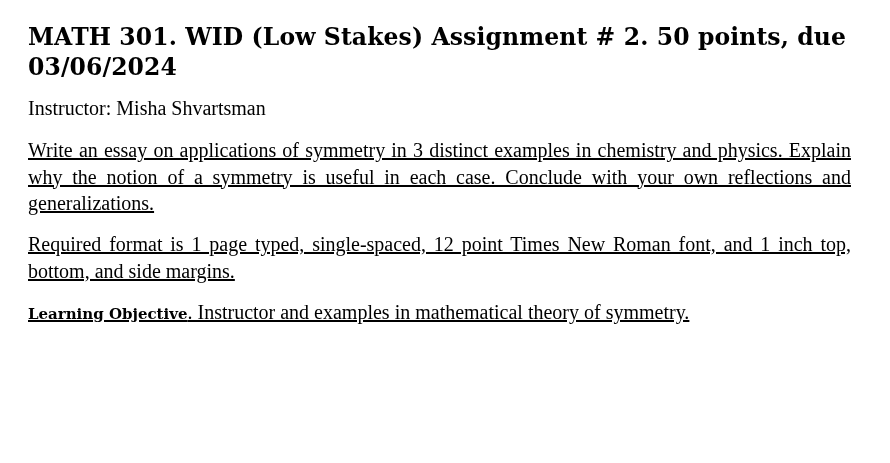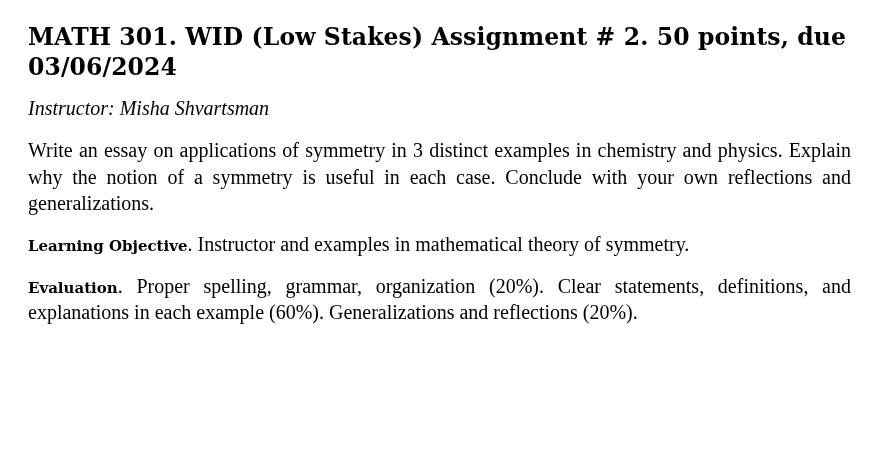--- a/index.html
+++ b/index.html
@@ -23,32 +23,32 @@
   .doc-title {
     font-family: "DejaVu Serif", serif;
     font-weight: bold;
     font-size: 23.5px;
     line-height: 1.28;
     letter-spacing: 0.1px;
     margin: 0 0 14px 0;
     text-align: left;
   }
   .instructor {
-    font-style: italic;
     font-size: 20px;
     line-height: 1.25;
     margin: 0 0 16px 0;
   }
   p.body-par {
     font-size: 20px;
     line-height: 1.32;
     margin: 0 11px 15px 0;
     text-align: justify;
     text-justify: inter-word;
     hyphens: auto;
+    text-decoration: underline;
   }
   p.body-par:last-child {
     margin-bottom: 0;
   }
   .lead {
     font-family: "DejaVu Serif", serif;
     font-weight: bold;
     font-size: 15px;
   }
 </style>
@@ -58,22 +58,22 @@
 <div class="page">
 
   <h1 class="doc-title">MATH 301. WID (Low Stakes) Assignment # 2. 50 points, due 03/06/2024</h1>
 
   <div class="instructor">Instructor: Misha Shvartsman</div>
 
   <p class="body-par">
     <span>Write an essay on applications of symmetry in 3 distinct examples in chemistry and physics. Explain why the notion of a symmetry is useful in each case. Conclude with your own reflections and generalizations.</span>
   </p>
 
+  <p class="body-par">
+    <span>Required format is 1 page typed, single-spaced, 12 point Times New Roman font, and 1 inch top, bottom, and side margins.</span>
+  </p>
 
   <p class="body-par">
     <span class="lead">Learning Objective</span><span>. Instructor and examples in mathematical theory of symmetry.</span>
   </p>
 
-  <p class="body-par">
-    <span class="lead">Evaluation</span><span>. Proper spelling, grammar, organization (20%). Clear statements, definitions, and explanations in each example (60%). Generalizations and reflections (20%).</span>
-  </p>
 
 </div>
 
 </body></html>

